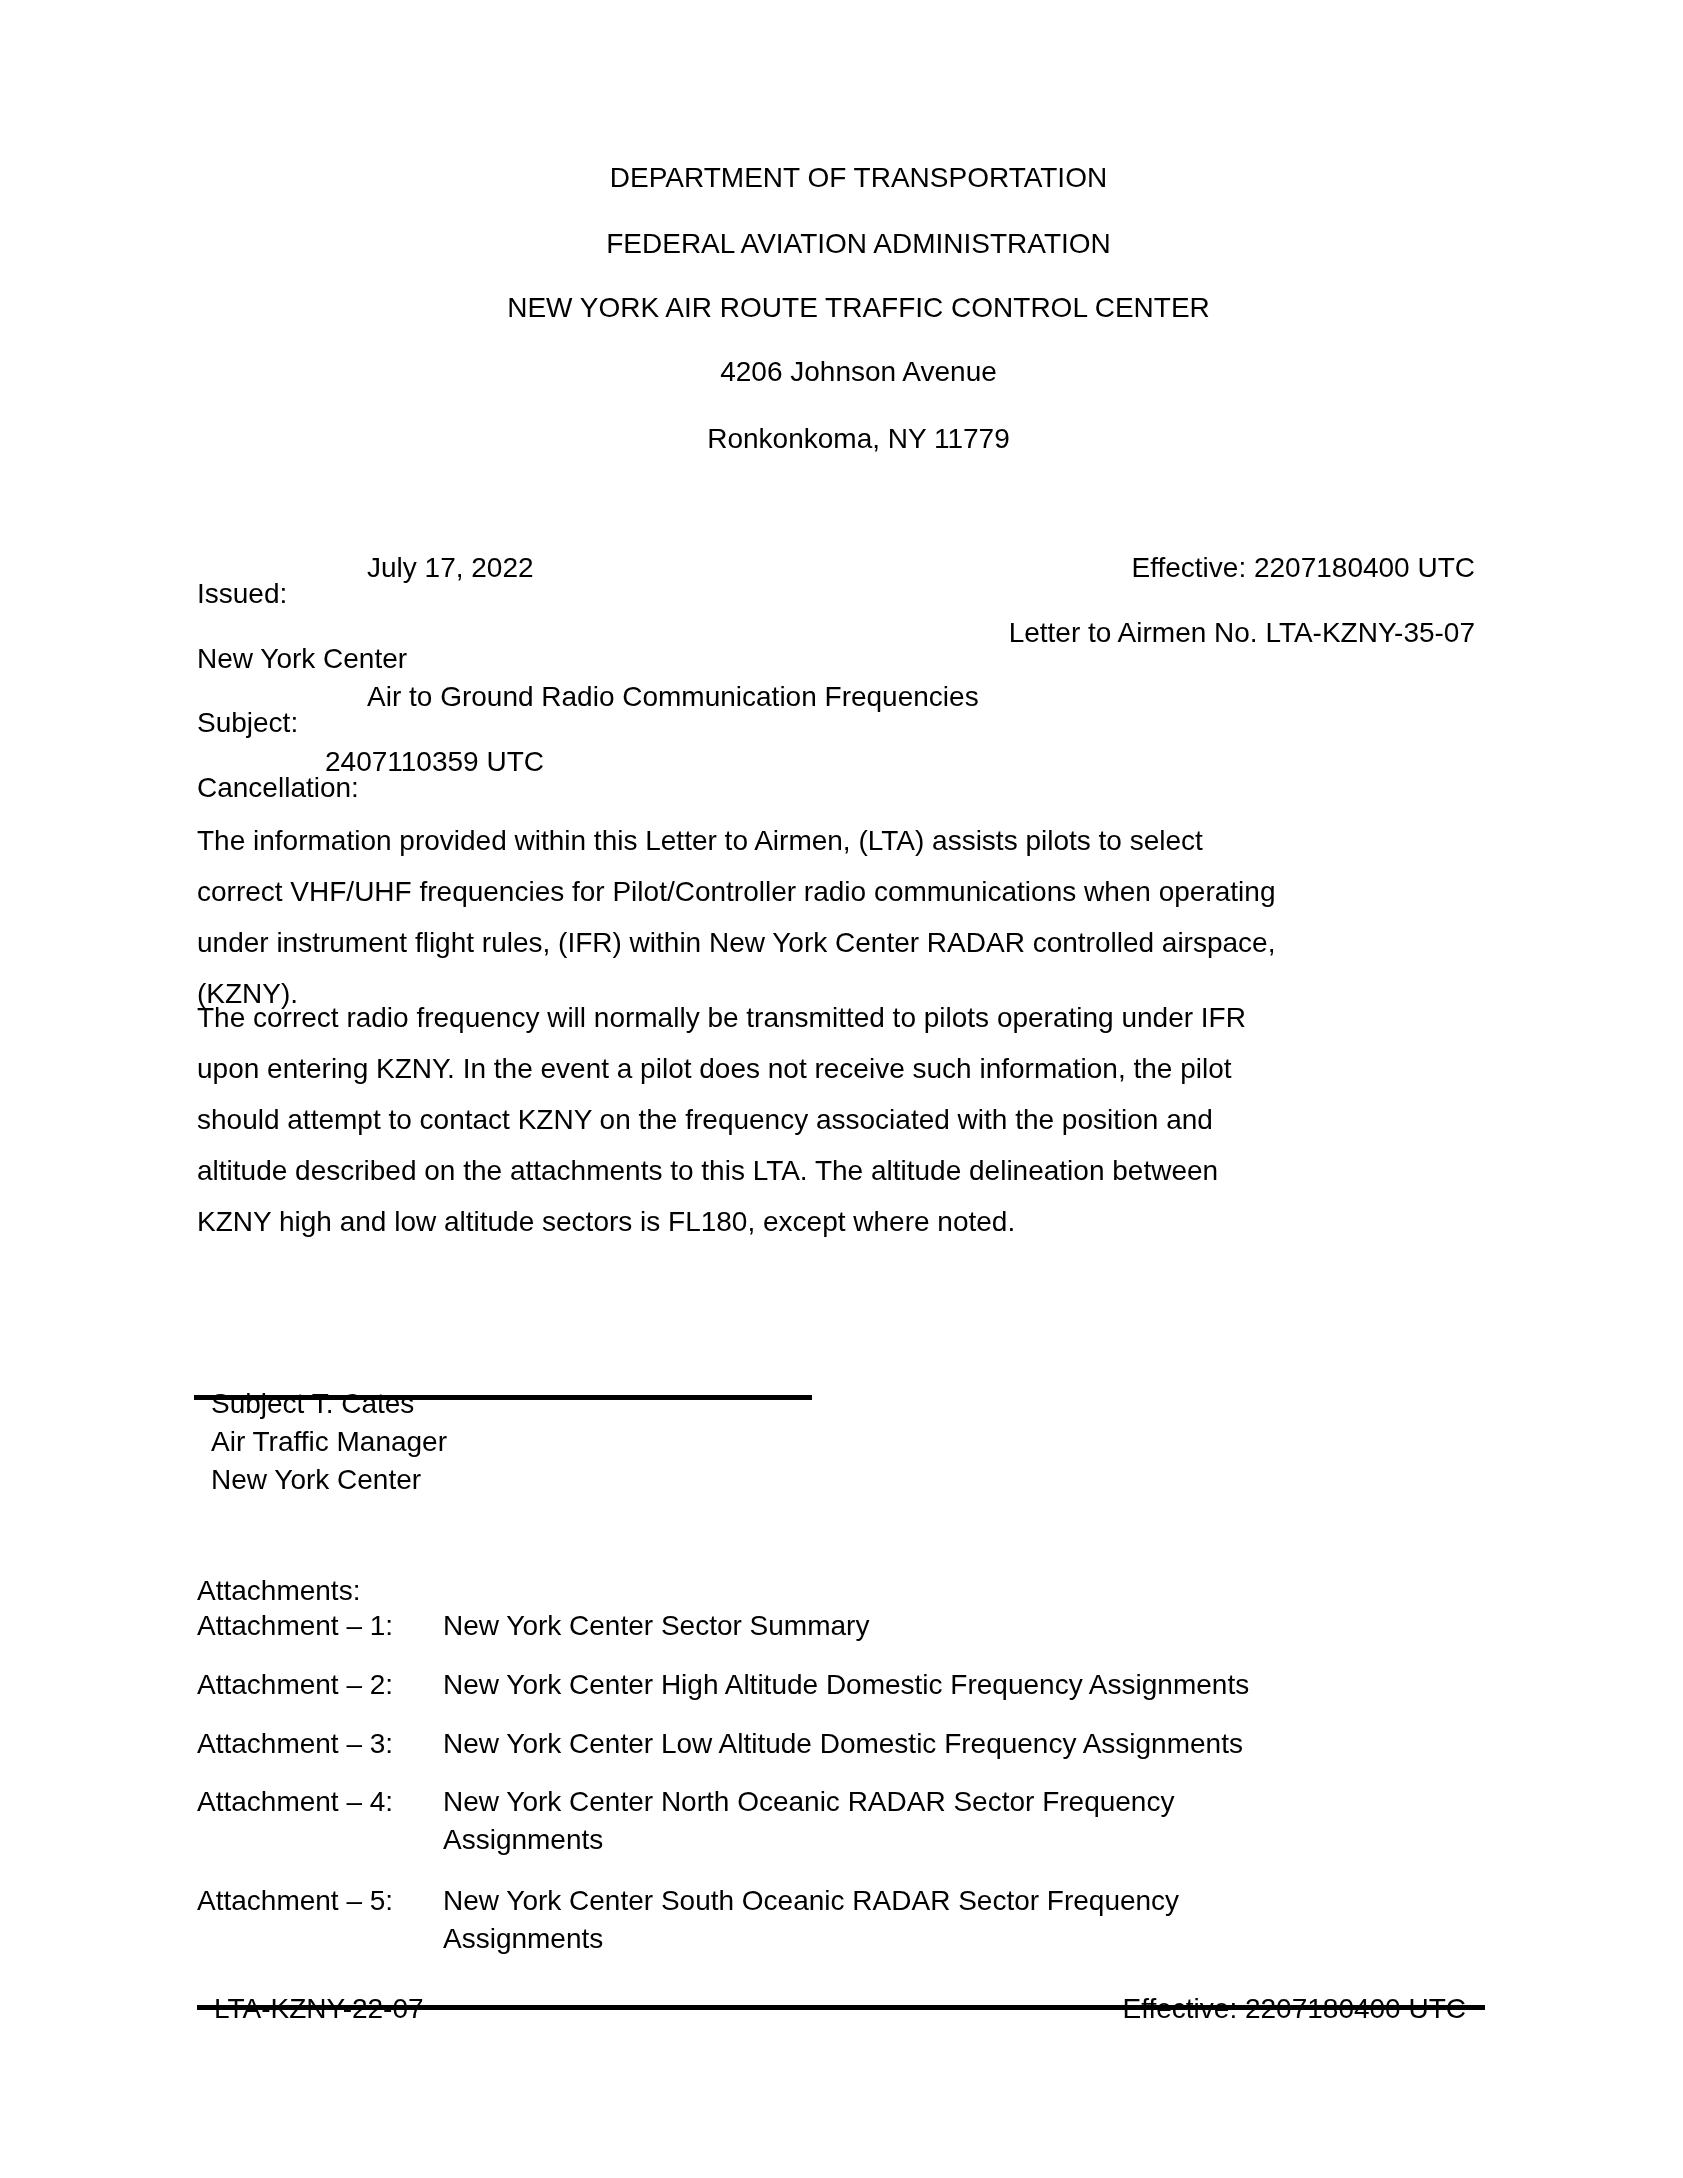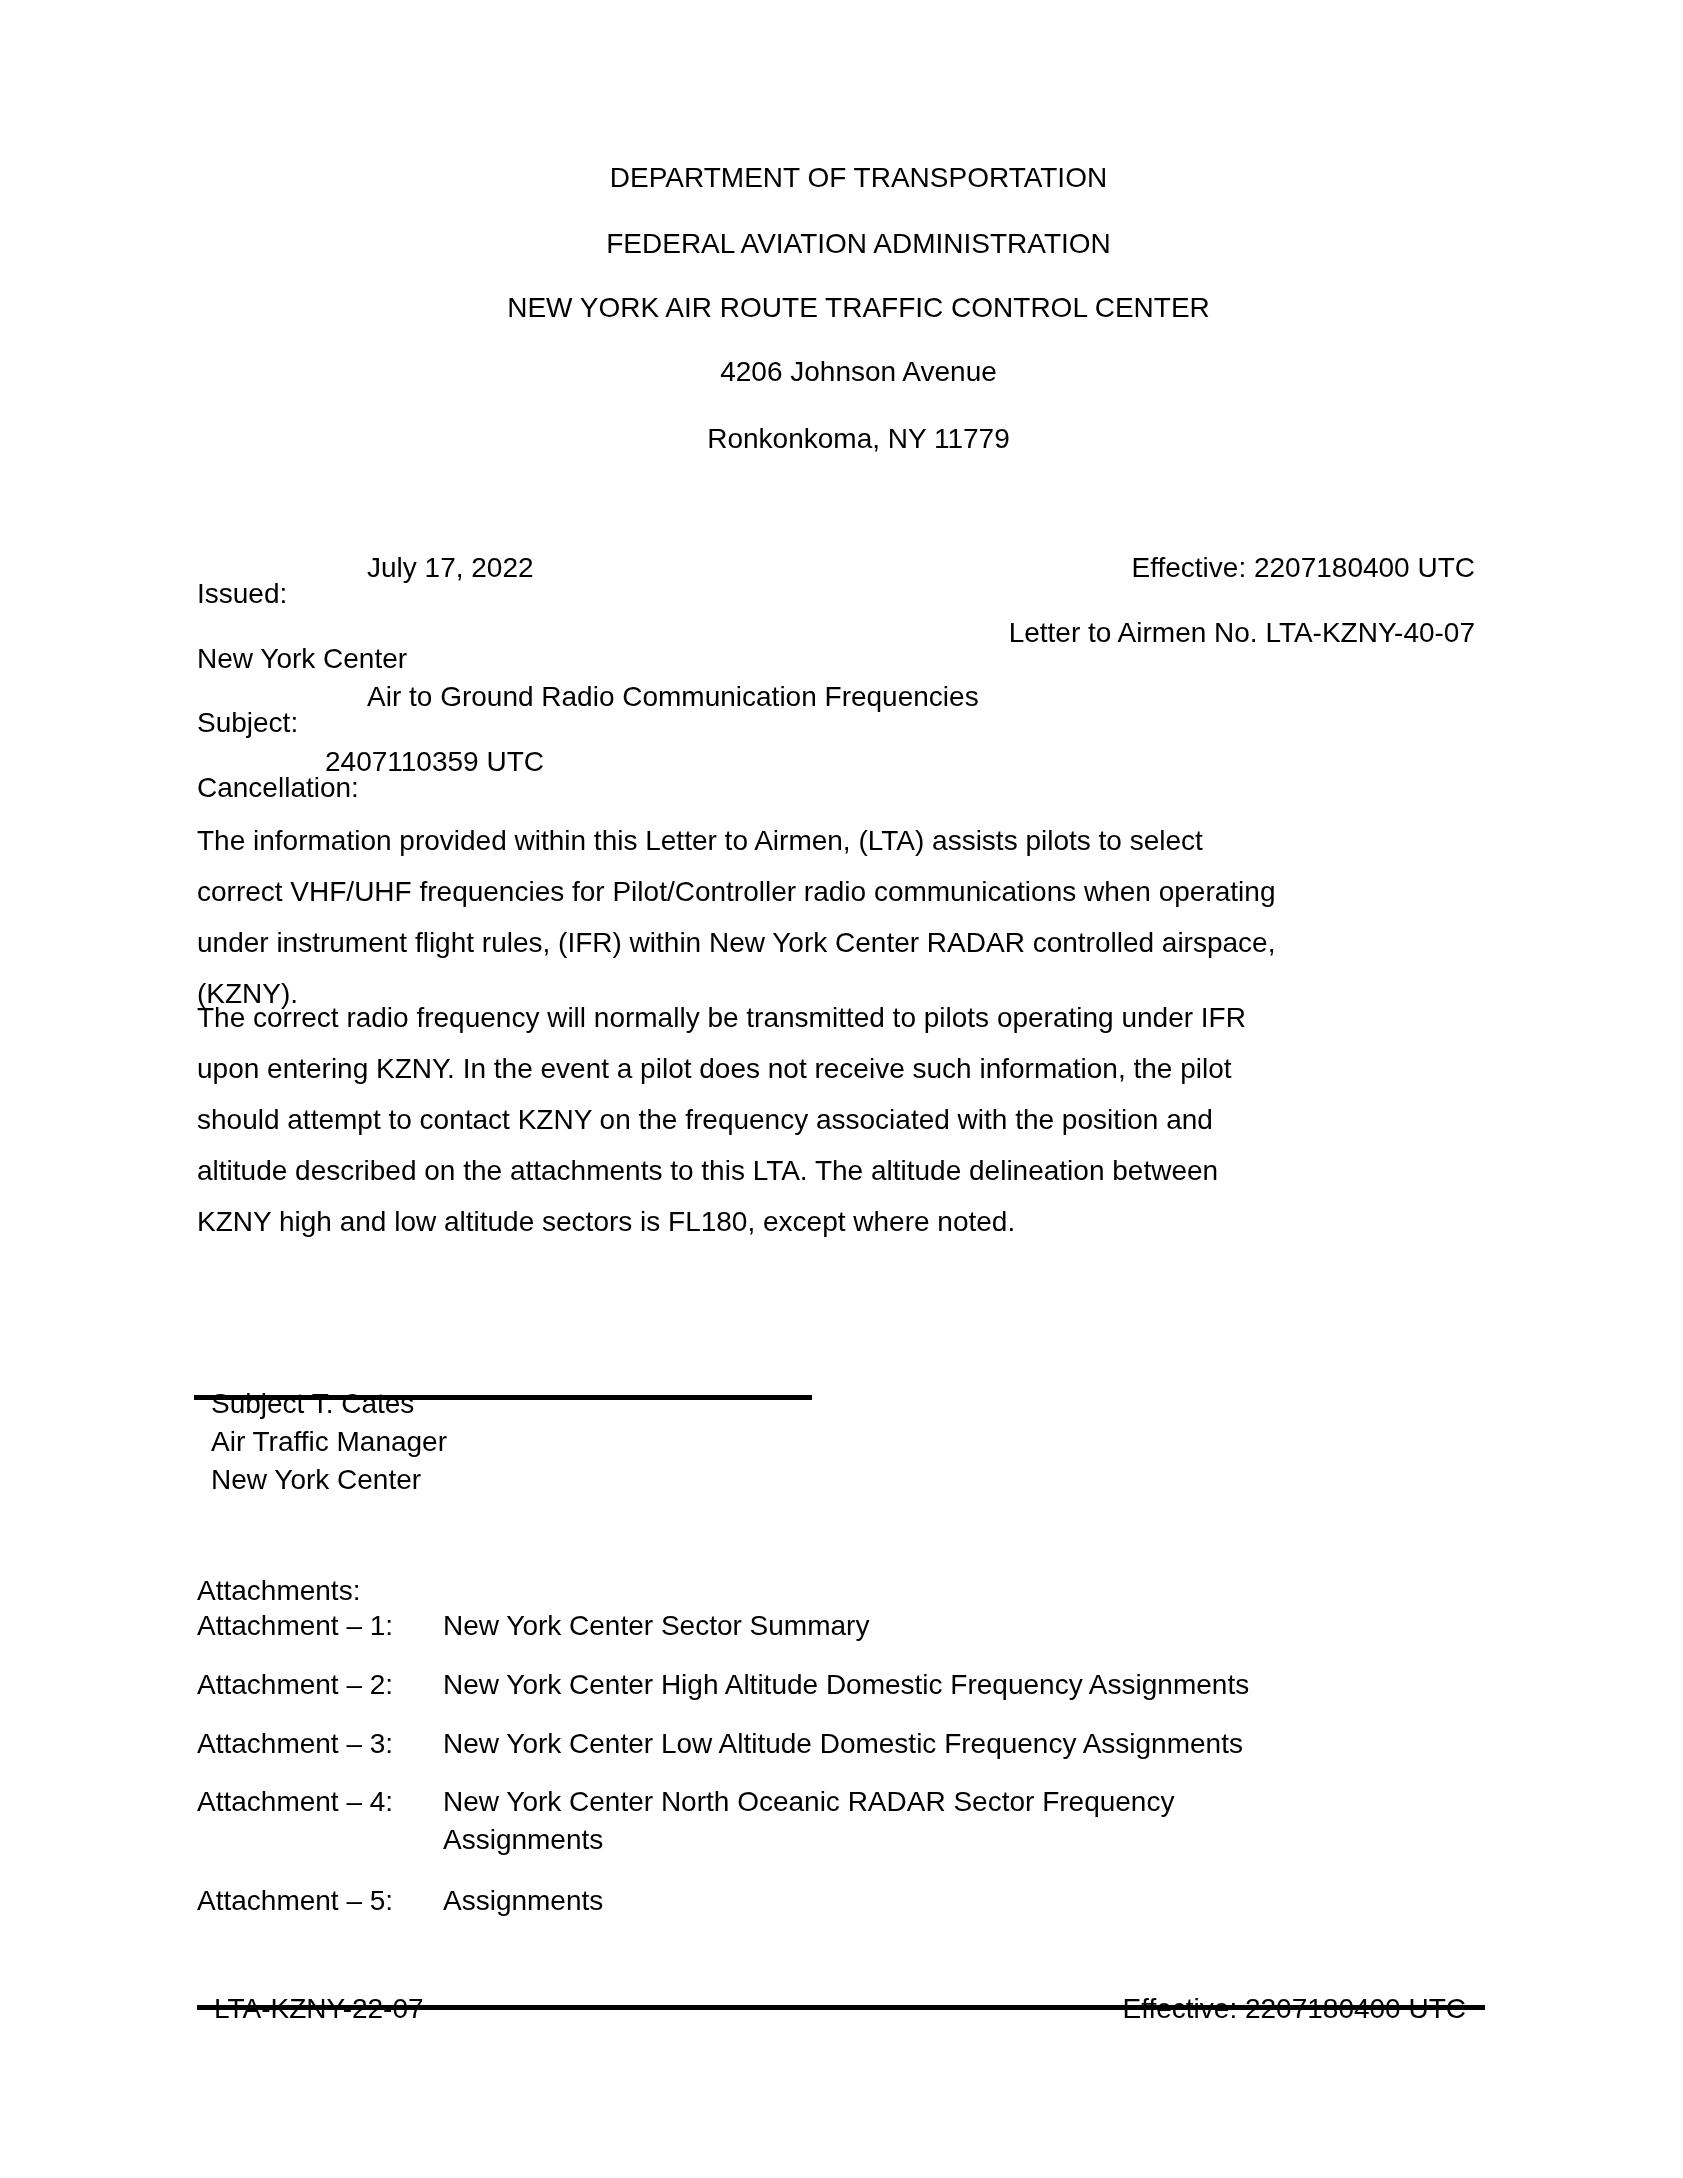--- a/index.html
+++ b/index.html
@@ -23,21 +23,21 @@
 <div class="ln center" style="top:225px">FEDERAL AVIATION ADMINISTRATION</div>
 <div class="ln center" style="top:289px">NEW YORK AIR ROUTE TRAFFIC CONTROL CENTER</div>
 <div class="ln center" style="top:353px">4206 Johnson Avenue</div>
 <div class="ln center" style="top:420px">Ronkonkoma, NY 11779</div>
 
 <div class="ln left" style="top:549px">Issued:</div>
 <div class="ln" style="top:549px; left:367px">July 17, 2022</div>
 <div class="ln right" style="top:549px">Effective: 2207180400 UTC</div>
 
 <div class="ln left" style="top:614px">New York Center</div>
-<div class="ln right" style="top:614px">Letter to Airmen No. LTA-KZNY-40-07</div>
+<div class="ln right" style="top:614px">Letter to Airmen No. LTA-KZNY-35-07</div>
 
 <div class="ln left" style="top:678px">Subject:</div>
 <div class="ln" style="top:678px; left:367px">Air to Ground Radio Communication Frequencies</div>
 
 <div class="ln left" style="top:743px">Cancellation:</div>
 <div class="ln" style="top:743px; left:325px">2407110359 UTC</div>
 
 <div class="para" style="top:809px">
   <span class="pl">The information provided within this Letter to Airmen, (LTA) assists pilots to select</span>
   <span class="pl">correct VHF/UHF frequencies for Pilot/Controller radio communications when operating</span>
@@ -76,19 +76,20 @@
 </div>
 
 <div class="att-label" style="top:1783px">Attachment – 4:</div>
 <div class="att-desc" style="top:1783px">
   <span class="pl">New York Center North Oceanic RADAR Sector Frequency</span>
   <span class="pl">Assignments</span>
 </div>
 
 <div class="att-label" style="top:1882px">Attachment – 5:</div>
 <div class="att-desc" style="top:1882px">
+  <span class="pl">New York Center South Oceanic RADAR Sector Frequency</span>
   <span class="pl">Assignments</span>
 </div>
 
 <div class="rule" style="left:197px; top:2005px; width:1288px; height:5px"></div>
 <div class="ln" style="top:1990px; left:214px">LTA-KZNY-22-07</div>
 <div class="ln" style="top:1990px; right:217px; text-align:right">Effective: 2207180400 UTC</div>
 
 
 </body></html>

